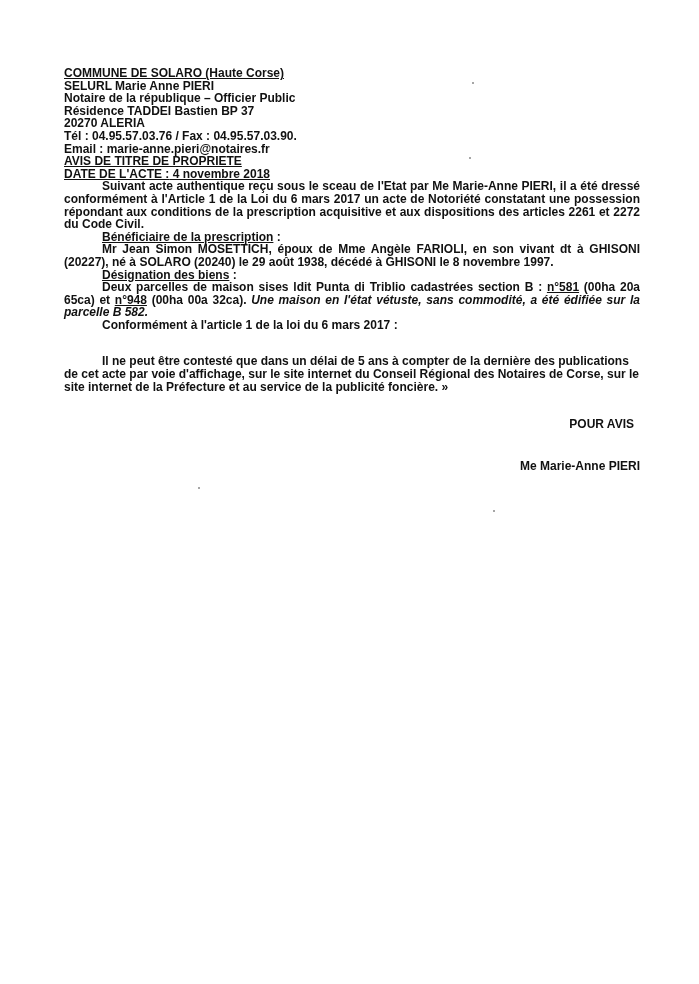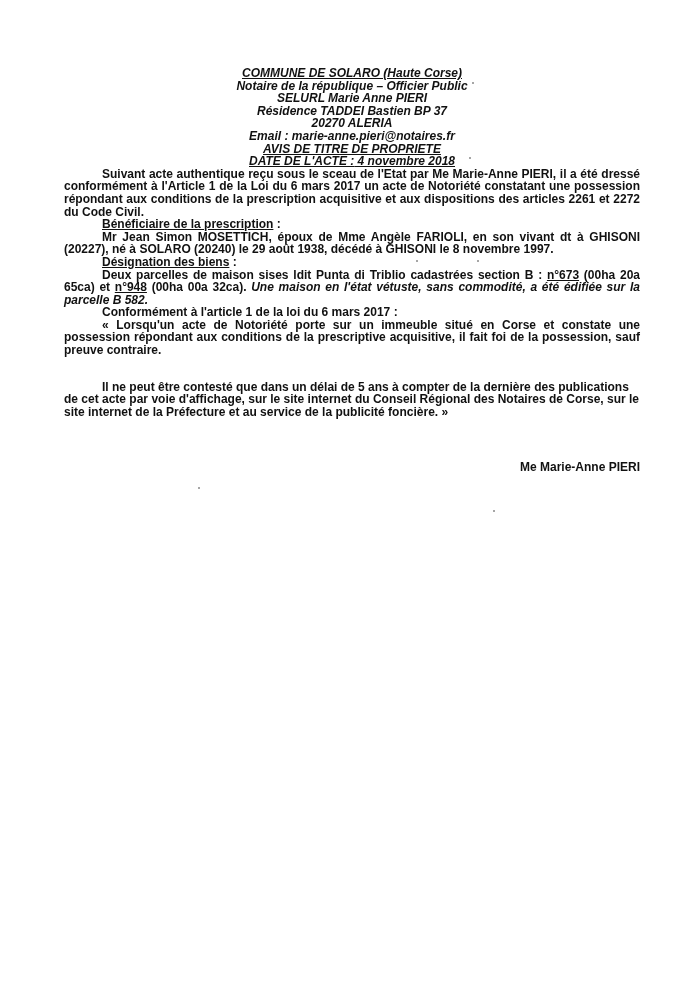--- a/index.html
+++ b/index.html
@@ -2,62 +2,63 @@
 <html><head>
 <meta charset="utf-8">
 <style>
   html, body { margin: 0; padding: 0; background: #ffffff; }
   body { width: 699px; height: 984px; position: relative; overflow: hidden; }
   .page {
     position: absolute; left: 64px; top: 67px; width: 576px;
     font-family: "Liberation Sans", sans-serif;
     font-weight: bold; font-size: 12px; line-height: 12.6px; color: #111;
   }
-  .center { text-align: center; font-style: italic; }
+  .center { text-align: left; }
   .u { text-decoration: underline; }
   .just { text-align: justify; }
   .indent { text-indent: 38px; }
   .ind-only { padding-left: 38px; }
   .it { font-style: italic; }
   .sig { text-align: right; padding-right: 0; margin-top: 12px; }
   .sig .l1 { display: block; padding-right: 6px; }
   .sig .l2 { display: block; margin-top: 30px; }
   .gap { height: 12.6px; }
   .speck { position: absolute; width: 2px; height: 2px; background: #888; border-radius: 1px; }
 </style>
 </head>
 <body>
 
 <div class="page">
   <div class="center">
     <div class="u">COMMUNE DE SOLARO (Haute Corse)</div>
+    <div>SELURL Marie Anne PIERI</div>
     <div>Notaire de la république – Officier Public</div>
-    <div>SELURL Marie Anne PIERI</div>
     <div>Résidence TADDEI Bastien BP 37</div>
     <div>20270 ALERIA</div>
+    <div>Tél : 04.95.57.03.76 / Fax : 04.95.57.03.90.</div>
     <div>Email : marie-anne.pieri@notaires.fr</div>
     <div class="u">AVIS DE TITRE DE PROPRIETE</div>
     <div class="u"><span>DATE DE L'ACTE :</span><span> 4 novembre 2018</span></div>
   </div>
 
   <div class="just indent">Suivant acte authentique reçu sous le sceau de l'Etat par Me Marie-Anne PIERI, il a été dressé conformément à l'Article 1 de la Loi du 6 mars 2017 un acte de Notoriété constatant une possession répondant aux conditions de la prescription acquisitive et aux dispositions des articles 2261 et 2272 du Code Civil.</div>
 
   <div class="ind-only"><span class="u">Bénéficiaire de la prescription</span><span> :</span></div>
   <div class="just indent">Mr Jean Simon MOSETTICH, époux de Mme Angèle FARIOLI, en son vivant dt à GHISONI (20227), né à SOLARO (20240) le 29 août 1938, décédé à GHISONI  le 8 novembre 1997.</div>
 
   <div class="ind-only"><span class="u">Désignation des biens</span><span> :</span></div>
 
-  <div class="just indent"><span>Deux parcelles de maison sises ldit Punta di Triblio cadastrées section B : </span><span class="u">n°673</span><span> (00ha 20a 65ca) et </span><span class="u">n°948</span><span> (00ha 00a 32ca). </span><span class="it">Une maison en l'état vétuste, sans commodité, a été édifiée sur la parcelle B 582.</span></div>
+  <div class="just indent"><span>Deux parcelles de maison sises ldit Punta di Triblio cadastrées section B : </span><span class="u">n°581</span><span> (00ha 20a 65ca) et </span><span class="u">n°948</span><span> (00ha 00a 32ca). </span><span class="it">Une maison en l'état vétuste, sans commodité, a été édifiée sur la parcelle B 582.</span></div>
 
   <div class="indent">Conformément à l'article 1 de la loi du 6 mars 2017 :</div>
-  <div class="just indent">« Lorsqu'un acte de Notoriété porte sur un immeuble situé en Corse et constate une possession répondant aux conditions de la prescriptive acquisitive, il fait foi de la possession, sauf preuve contraire.</div>
   <div class="indent" style="text-align:left;margin-top:24px;">Il ne peut être contesté que dans un délai de 5 ans à compter de la dernière des publications de cet acte par voie d'affichage, sur le site internet du Conseil Régional des Notaires de Corse, sur le site internet de la Préfecture et au service de la publicité foncière. »</div>
 
   <div class="gap"></div>
   <div class="sig">
+    <span class="l1">POUR AVIS</span>
     <span class="l2">Me  Marie-Anne  PIERI</span>
   </div>
 </div>
 
 <div class="speck" style="left:472px;top:82px;"></div>
 <div class="speck" style="left:469px;top:157px;"></div>
 <div class="speck" style="left:477px;top:260px;"></div>
 <div class="speck" style="left:416px;top:260px;"></div>
 <div class="speck" style="left:198px;top:487px;"></div>
 <div class="speck" style="left:493px;top:510px;"></div>

